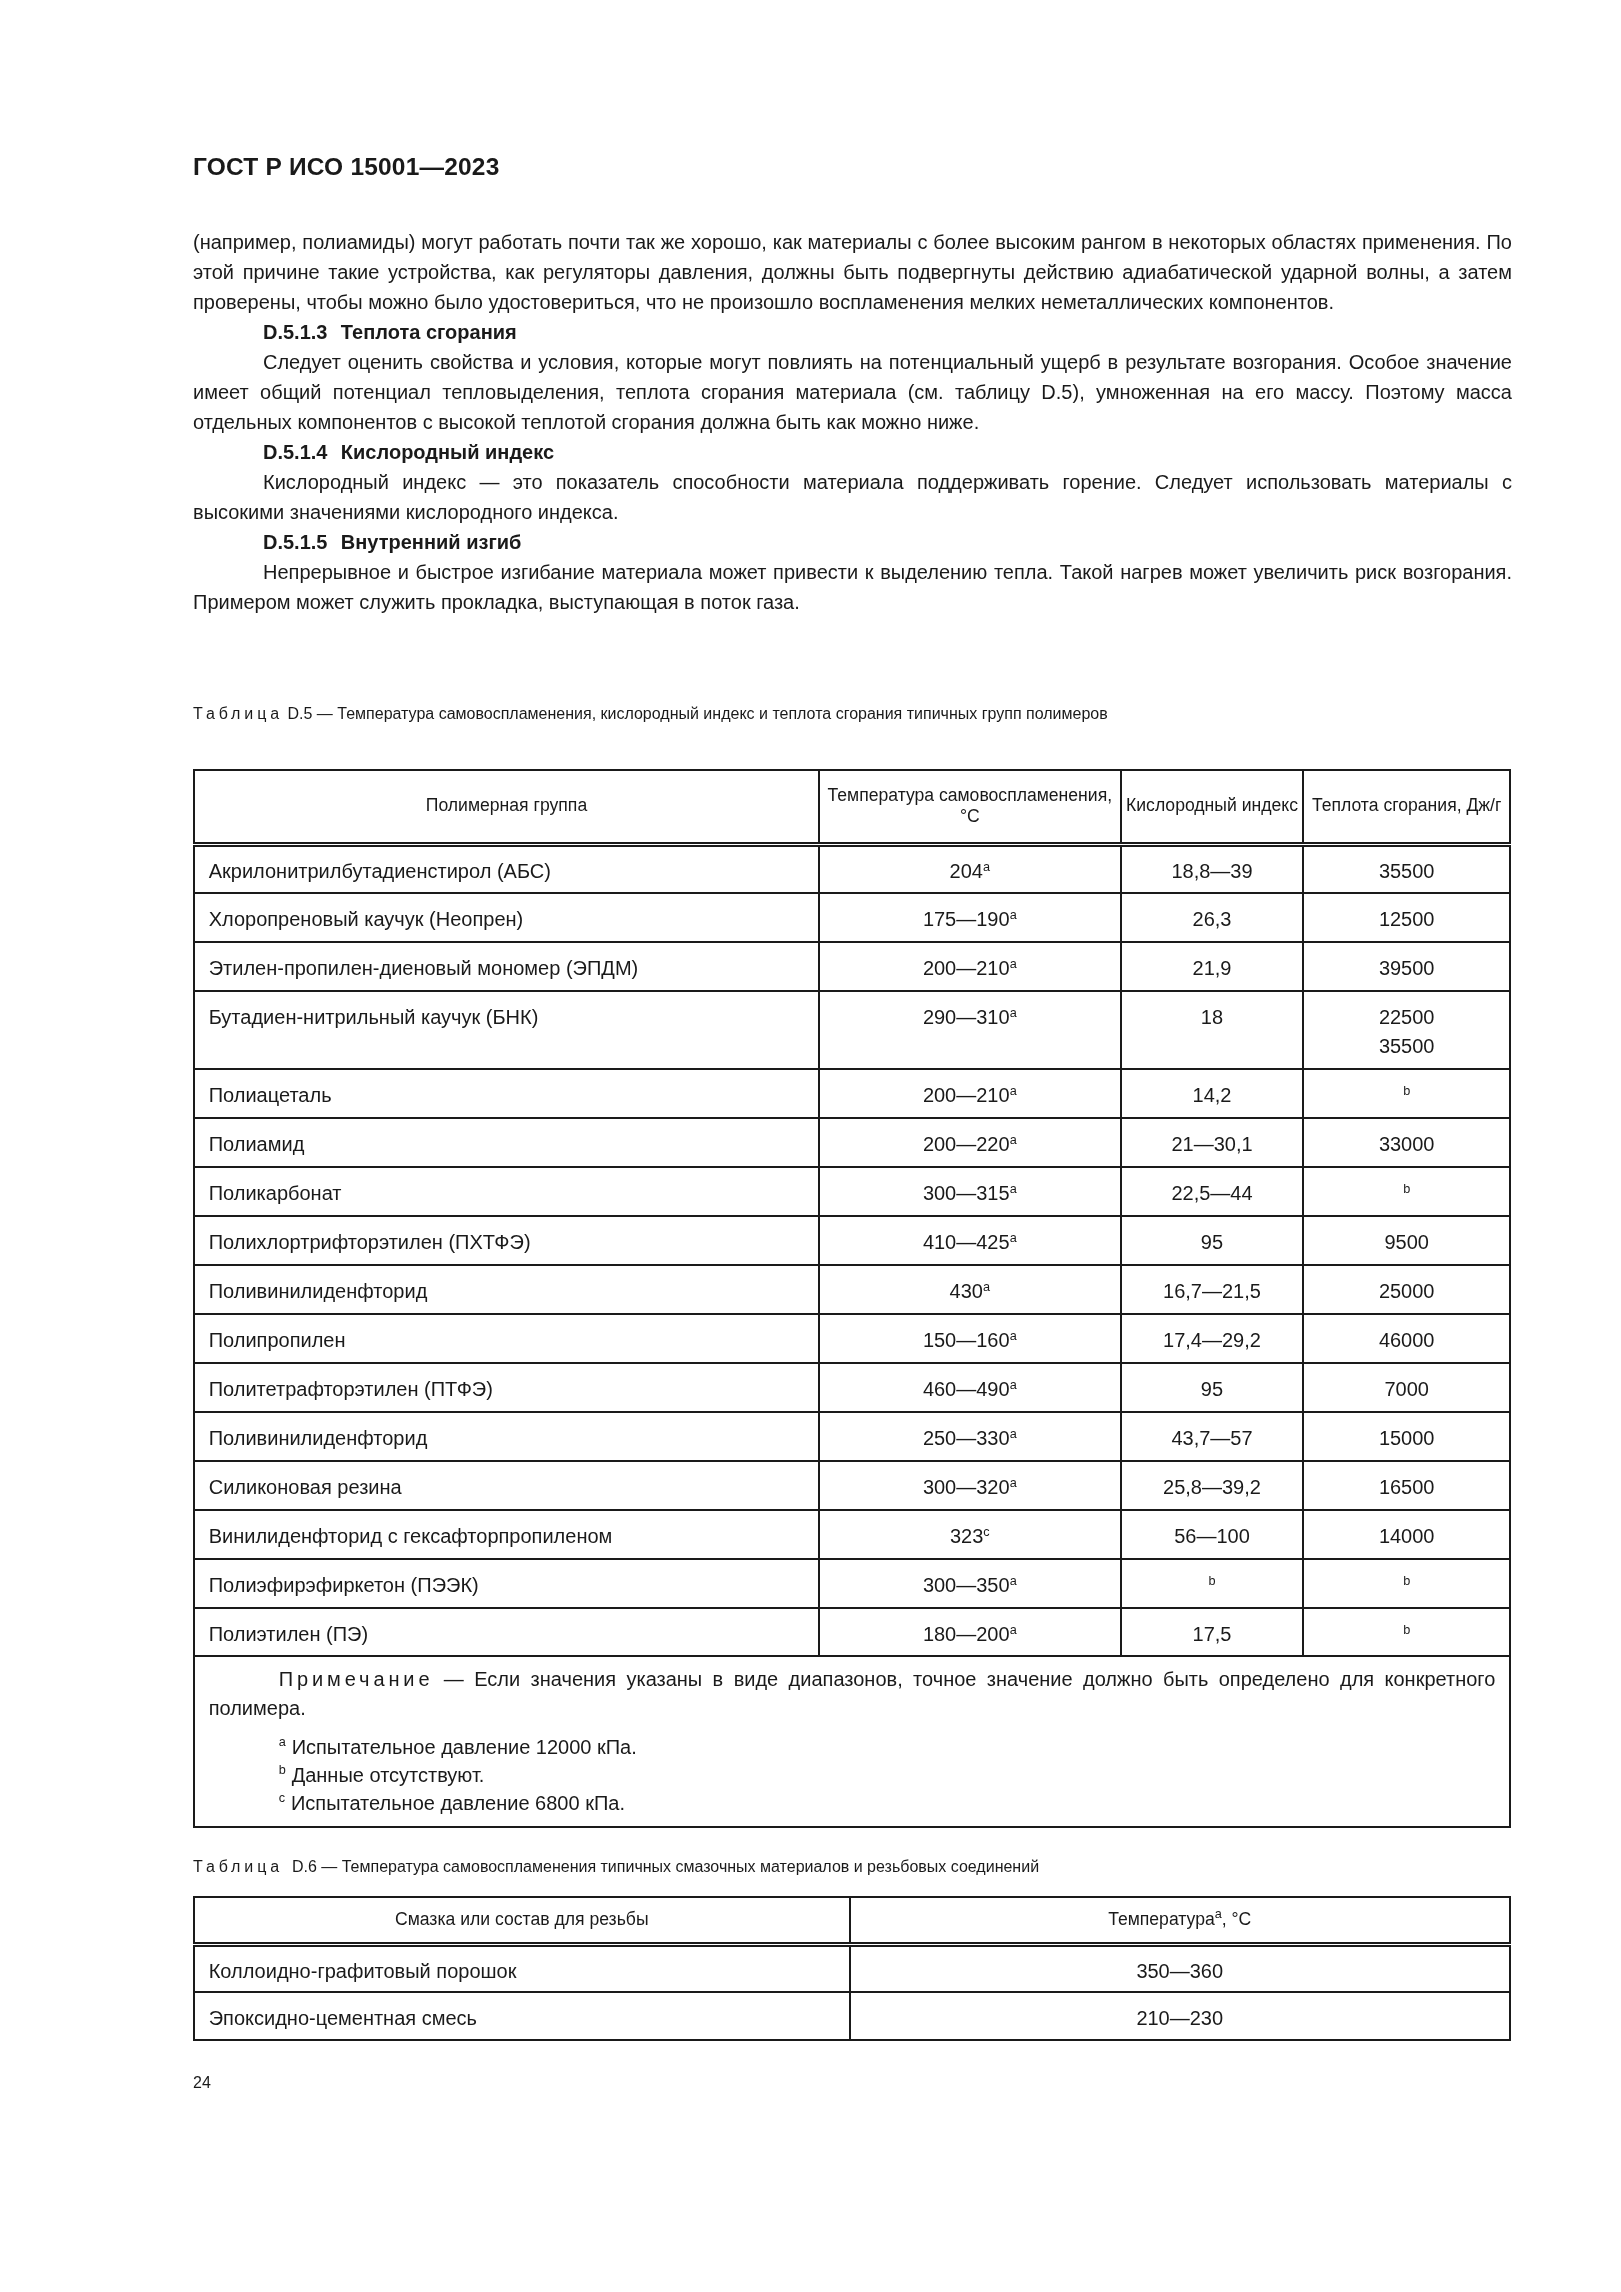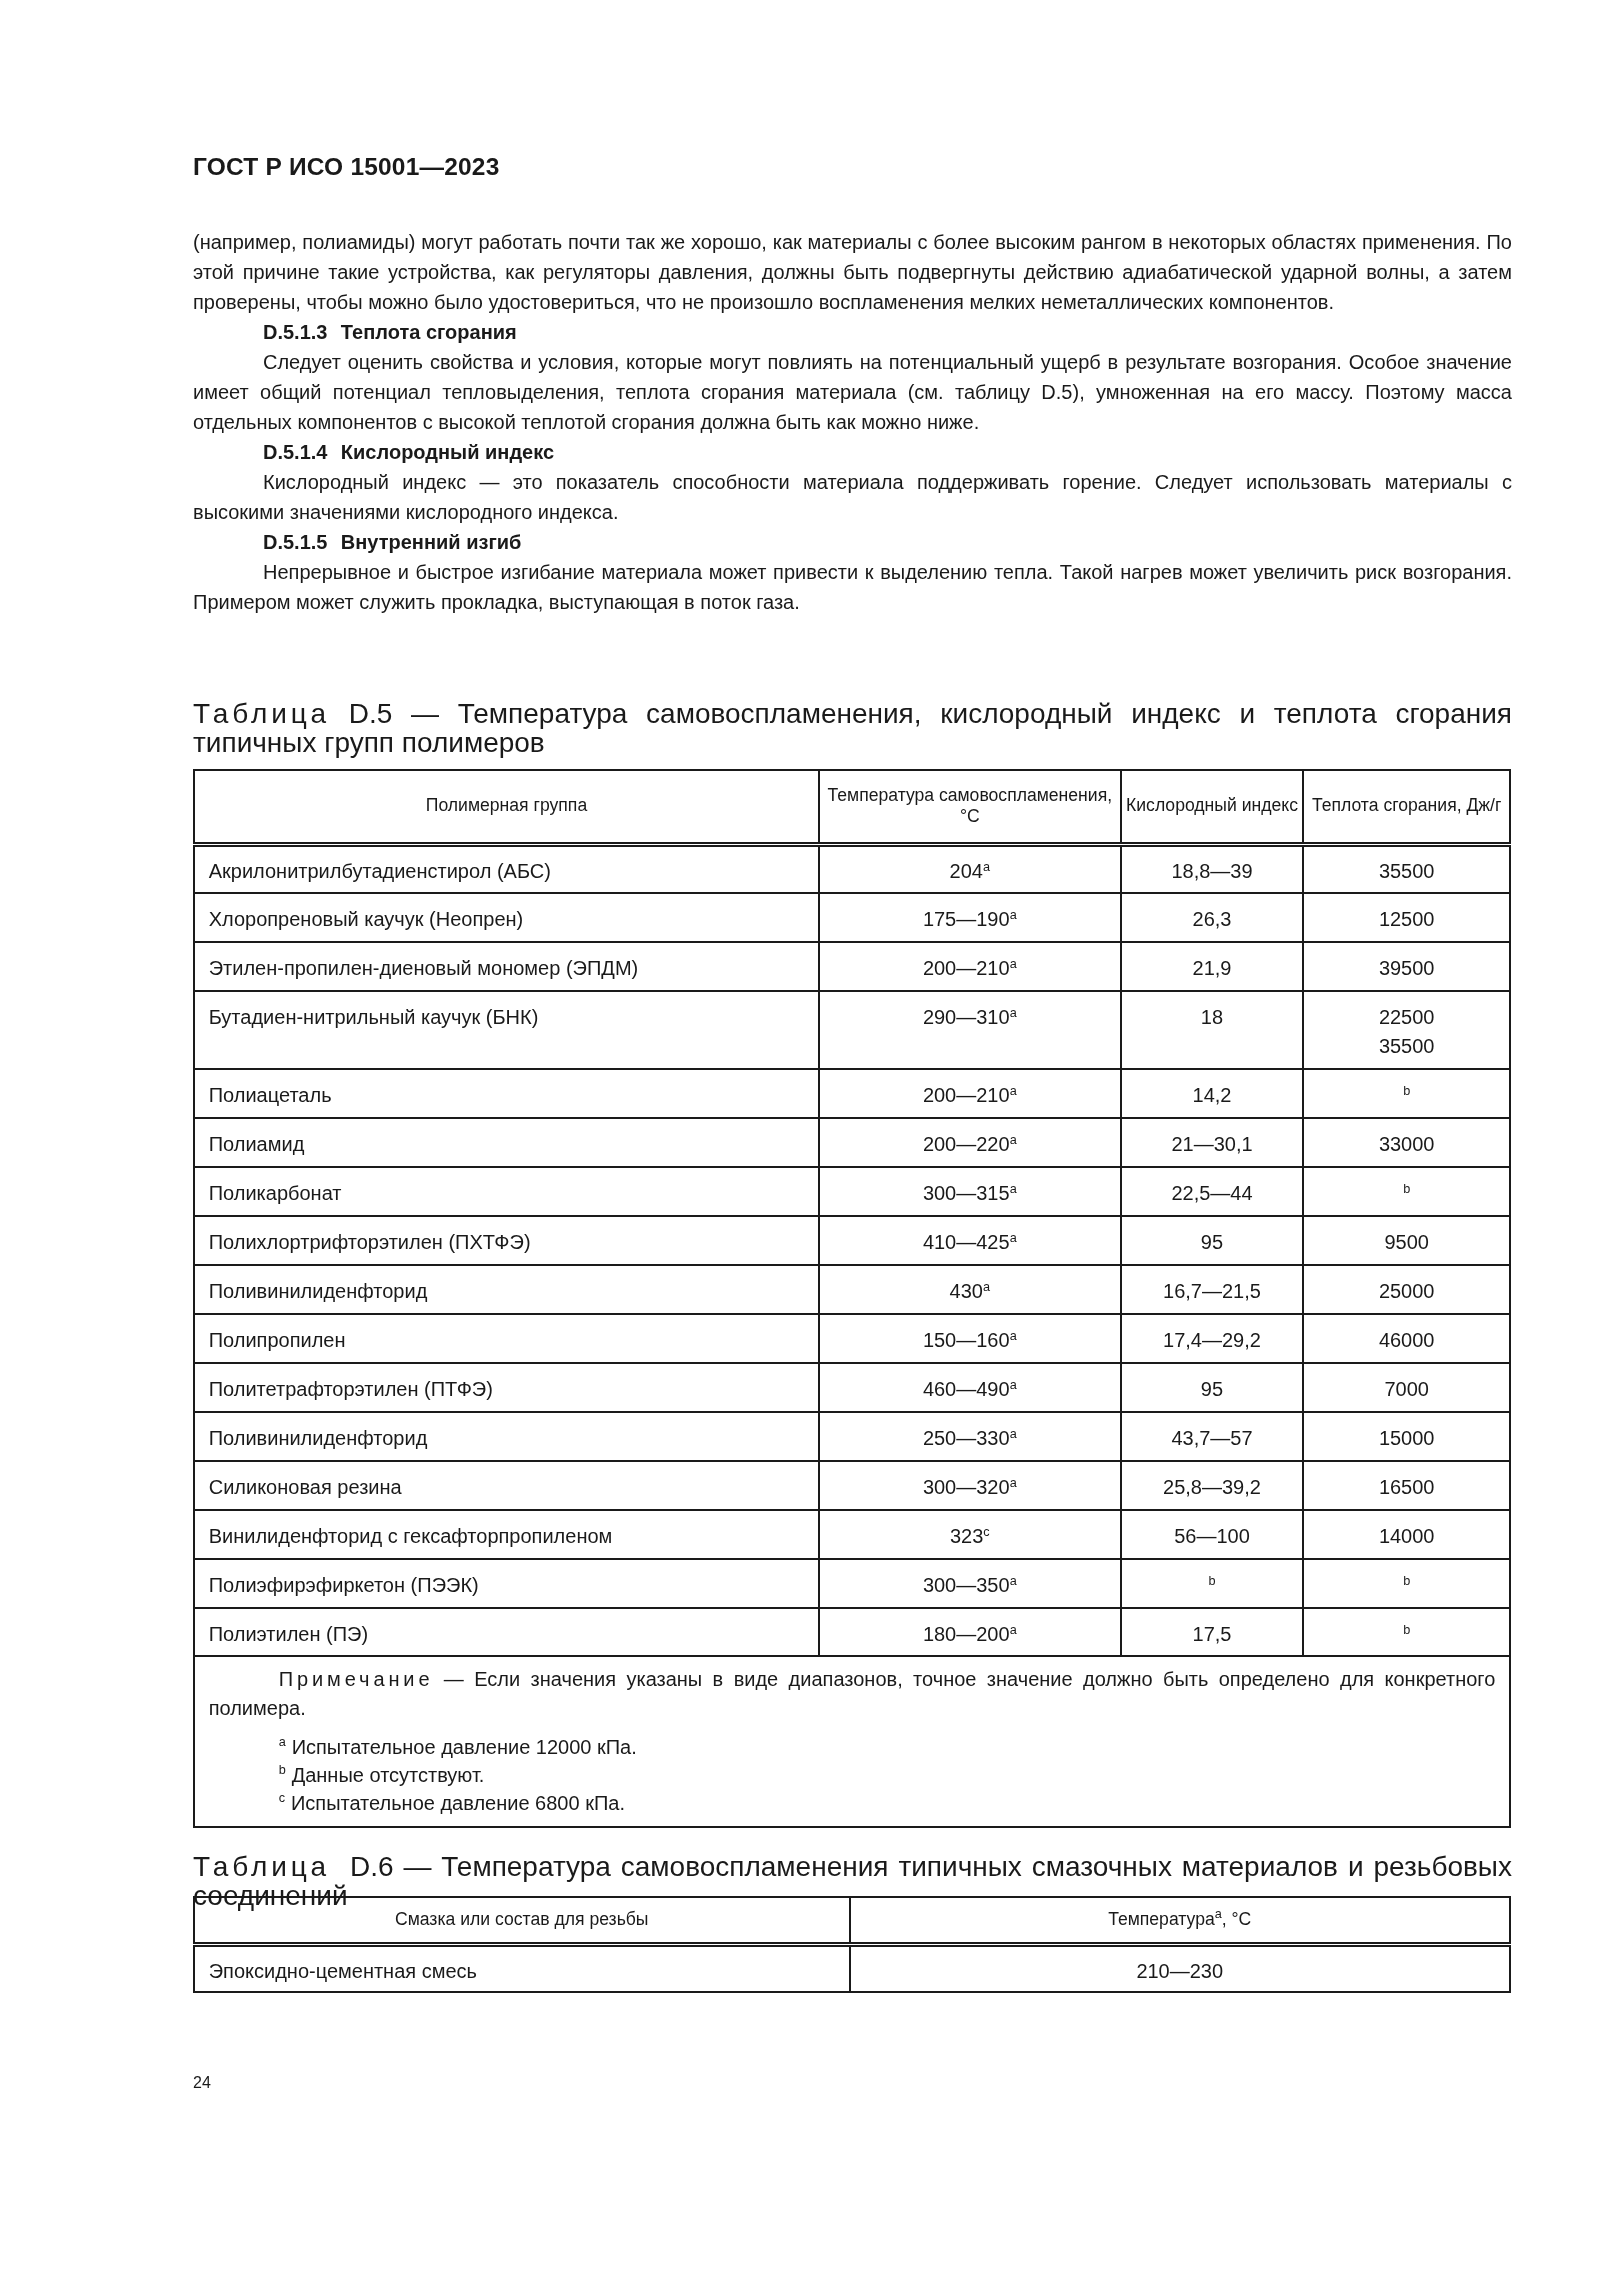--- a/index.html
+++ b/index.html
@@ -4,21 +4,21 @@
 <style>
   html, body { margin: 0; padding: 0; background: #ffffff; }
   body { width: 1621px; height: 2293px; position: relative; overflow: hidden;
          font-family: "Liberation Sans", sans-serif; color: #1a1a1a; }
   .page-title { position: absolute; left: 193px; top: 153px; font-size: 24.5px; font-weight: bold; letter-spacing: 0.2px; }
   .body-block { position: absolute; left: 193px; width: 1319px; top: 227px; font-size: 20px; line-height: 30px; }
   .body-block p { margin: 0; text-align: justify; text-align-last: left; }
   .indent { text-indent: 70px; }
   .heading { font-weight: bold; }
   .heading .num { margin-right: 7.8px; }
-  .caption { position: absolute; left: 193px; width: 1319px; font-size: 28px; line-height: 29px; text-align: justify; text-align-last: left; }
+  .caption { position: absolute; left: 193px; width: 1319px; font-size: 16px; line-height: 29px; text-align: justify; text-align-last: left; }
   .spaced { letter-spacing: 3.9px; }
   table { border-collapse: collapse; position: absolute; font-size: 20px; }
   td, th { border: 2.5px solid #1a1a1a; padding: 0; font-weight: normal; }
   th { font-size: 17.6px; line-height: 21.6px; vertical-align: middle; text-align: center; }
   td { vertical-align: top; padding-top: 10.8px; line-height: 29px; }
   td.c { text-align: center; }
   td.l { text-align: left; padding-left: 13.7px; }
   tr.hdr th { border-bottom: 5.9px double #1a1a1a; }
   sup { font-size: 12.7px; vertical-align: 6.9px; line-height: 0; }
   .note-cell { text-align: left; padding: 7.8px 13.7px 9.8px 13.7px; line-height: 29px; }
@@ -180,20 +180,24 @@
   <colgroup>
       <col style="width:657px">
       <col style="width:662px">
     </colgroup>
   <tbody>
       <tr class="hdr" style="height:47px;">
     <th>Смазка или состав для резьбы</th>
     <th><span>Температура</span><sup>a</sup><span>, °C</span></th>
   </tr>
   <tr style="height:48px;">
+    <td class="l">Коллоидно-графитовый порошок</td>
+    <td class="c">350—360</td>
+  </tr>
+  <tr style="height:48px;">
     <td class="l">Эпоксидно-цементная смесь</td>
     <td class="c">210—230</td>
   </tr>
 </tbody>
   </table>
 
 <div class="page-number">24</div>
 
 
 </body></html>

